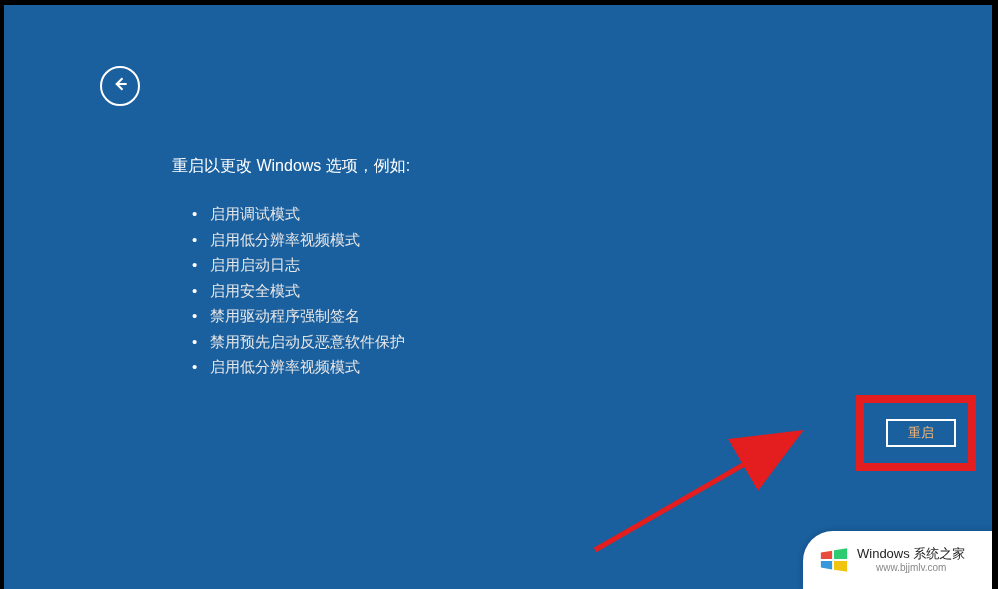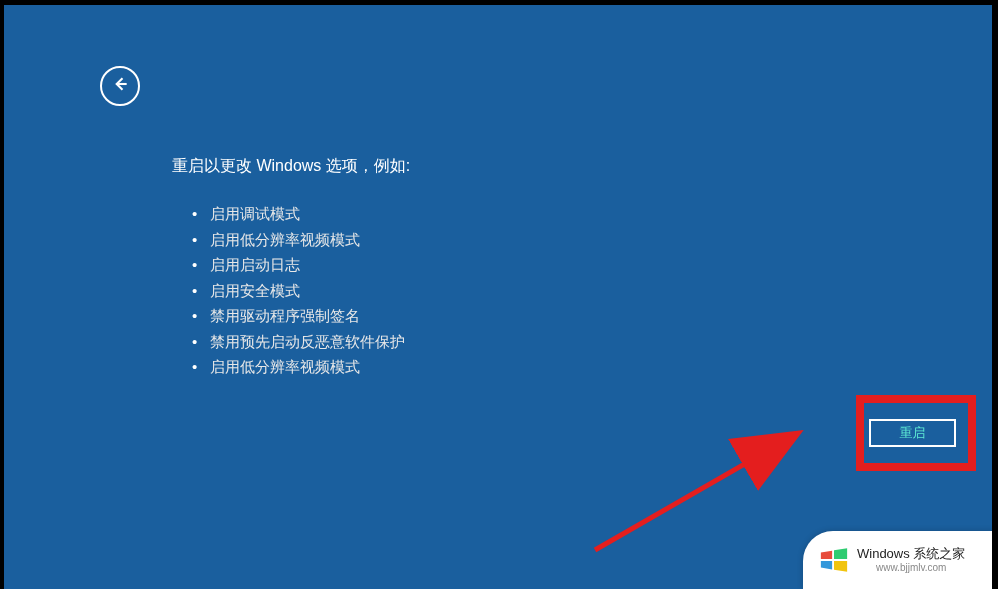--- a/index.html
+++ b/index.html
@@ -68,25 +68,25 @@
     .options li::before {
       content: "•";
       position: absolute;
       left: 0;
       color: #ffffff;
     }
     .restart-button {
       position: absolute;
       right: 42px;
       top: 419px;
-      width: 87px;
+      width: 70px;
       height: 28px;
       background: #1a5f9e;
       border: 2px solid #ffffff;
-      color: #5eead4;
+      color: #fdba74;
       font-size: 13px;
       font-family: inherit;
       cursor: pointer;
       display: flex;
       align-items: center;
       justify-content: center;
     }
     .highlight-box {
       position: absolute;
       right: 22px;

